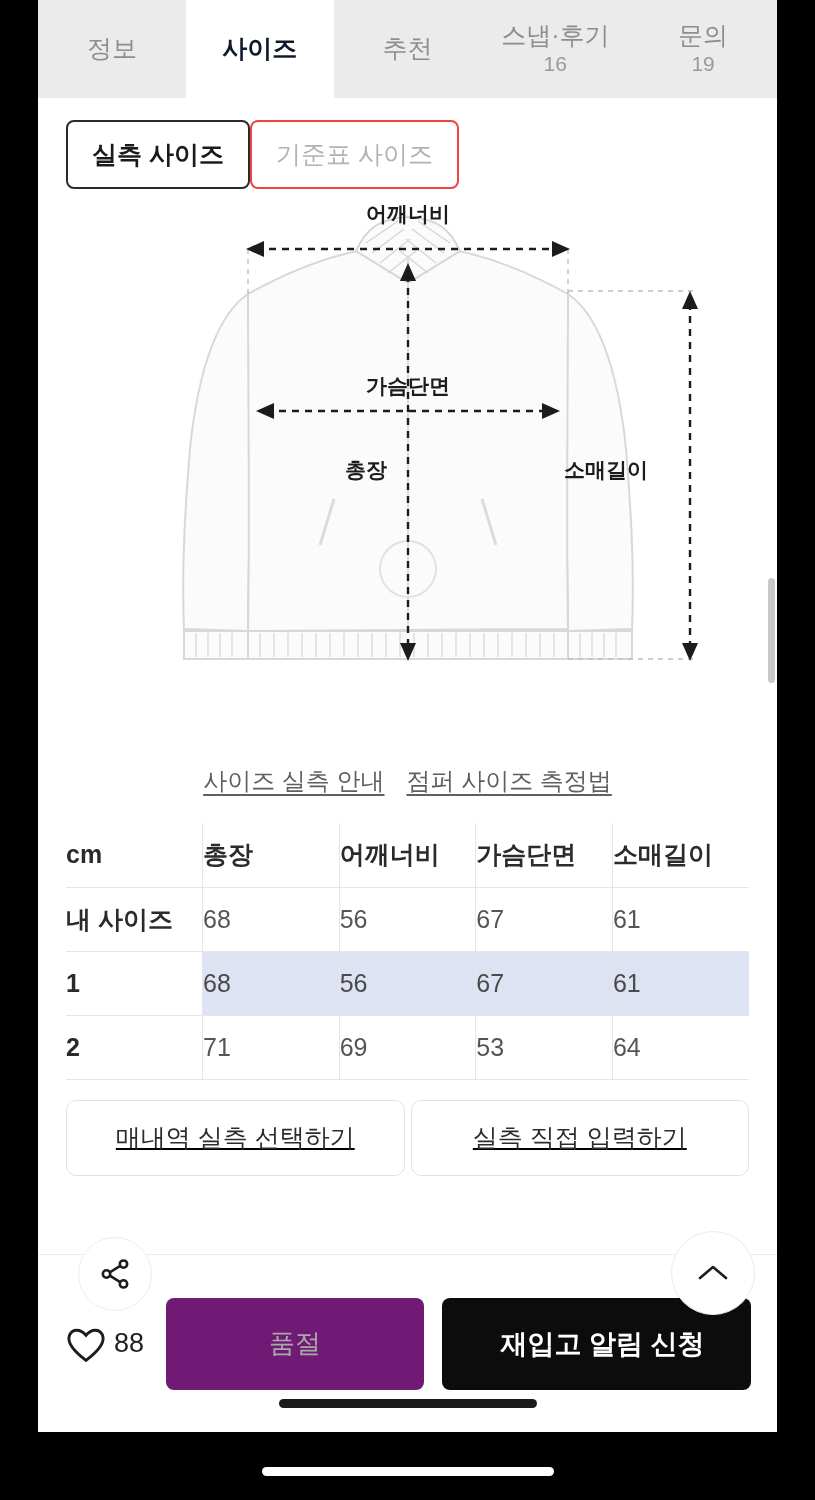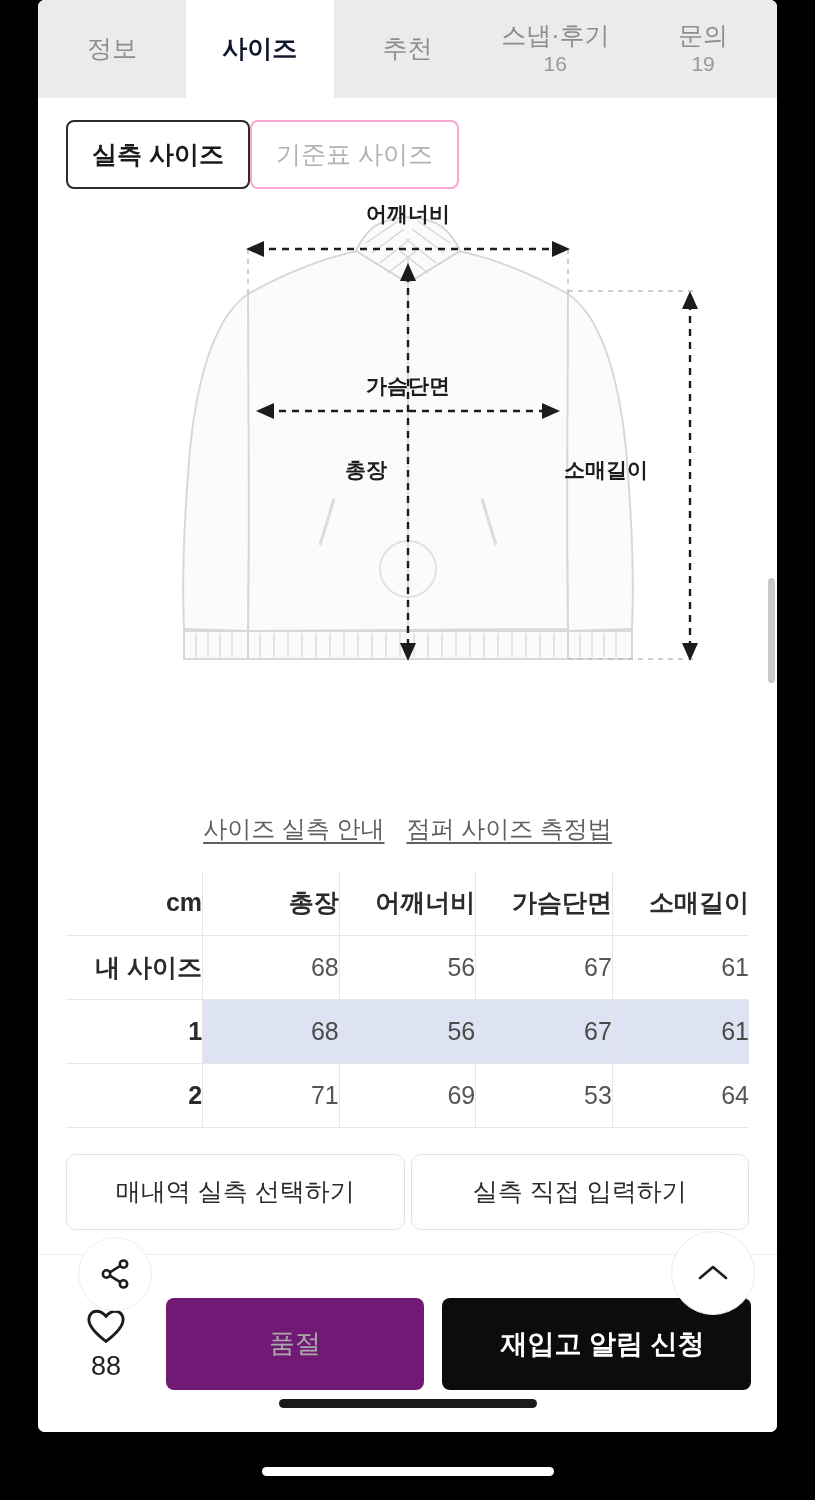--- a/index.html
+++ b/index.html
@@ -8,21 +8,20 @@
     background: #000;
     font-family: "Liberation Sans", sans-serif;
     overflow: hidden;
   }
   .phone {
     position: absolute;
     left: 38px; top: 0;
     width: 739px; height: 1432px;
     background: #ffffff;
     overflow: hidden;
-    border-radius: 7px;
   }
 
   
   .tabbar {
     display: flex;
     height: 98px;
     background: #ebebeb;
     align-items: stretch;
   }
   .tab {
@@ -66,21 +65,21 @@
     border: 2px solid #2b2b2b;
     border-radius: 8px;
     color: #1a1a1a;
     font-size: 25px;
     font-weight: bold;
     padding: 16px 24px;
     background: #fff;
     white-space: nowrap;
   }
   .chip.inactive {
-    border: 2px solid #f9a8d4;
+    border: 2px solid #ef4444;
     color: #b2b2b2;
     font-weight: normal;
   }
 
   
   .diagram-wrap {
     position: relative;
     height: 560px;
     margin-top: 10px;
   }
@@ -99,33 +98,32 @@
     justify-content: center;
     gap: 22px;
     margin-top: 6px;
     margin-bottom: 26px;
   }
   .linkrow a {
     font-size: 24px;
     color: #5f5f5f;
     text-decoration: underline;
     text-underline-offset: 5px;
-    margin-top: 48px;
   }
 
   
   table.size-table {
     width: 100%;
     border-collapse: collapse;
     table-layout: fixed;
   }
   table.size-table th, table.size-table td {
     border: 1px solid #e6e6e6;
     height: 64px;
-    text-align: right;
+    text-align: left;
     font-size: 25px;
     color: #555;
     font-weight: normal;
   }
   table.size-table th.hdr-first,
   table.size-table td.col-first {
     color: #2b2b2b;
     font-weight: bold;
   }
   table.size-table th {
@@ -145,22 +143,23 @@
   }
   table.size-table td:last-child, table.size-table th:last-child {
     border-right: none;
   }
   table.size-table tr:first-child th { border-top: none; }
 
   
   .actionrow {
     display: flex;
     gap: 6px;
-    margin-top: 26px;
+    margin-top: 20px;
     position: relative;
+    text-decoration: underline;
   }
   .act-btn {
     flex: 1;
     border: 1px solid #e2e2e2;
     border-radius: 10px;
     height: 76px;
     display: flex;
     align-items: center;
     justify-content: center;
     font-size: 25px;
@@ -213,21 +212,20 @@
     background: #fff;
     border-top: 1px solid #eee;
     display: flex;
     align-items: center;
     padding: 0 26px;
     gap: 18px;
   }
   .like {
     width: 84px;
     display: flex;
-    flex-direction: column;
     align-items: center;
     gap: 6px;
   }
   .like .cnt { font-size: 27px; color: #1e1e1e; }
   .soldout {
     flex: 1;
     height: 92px;
     background: #701a75;
     border-radius: 8px;
     display: flex;

